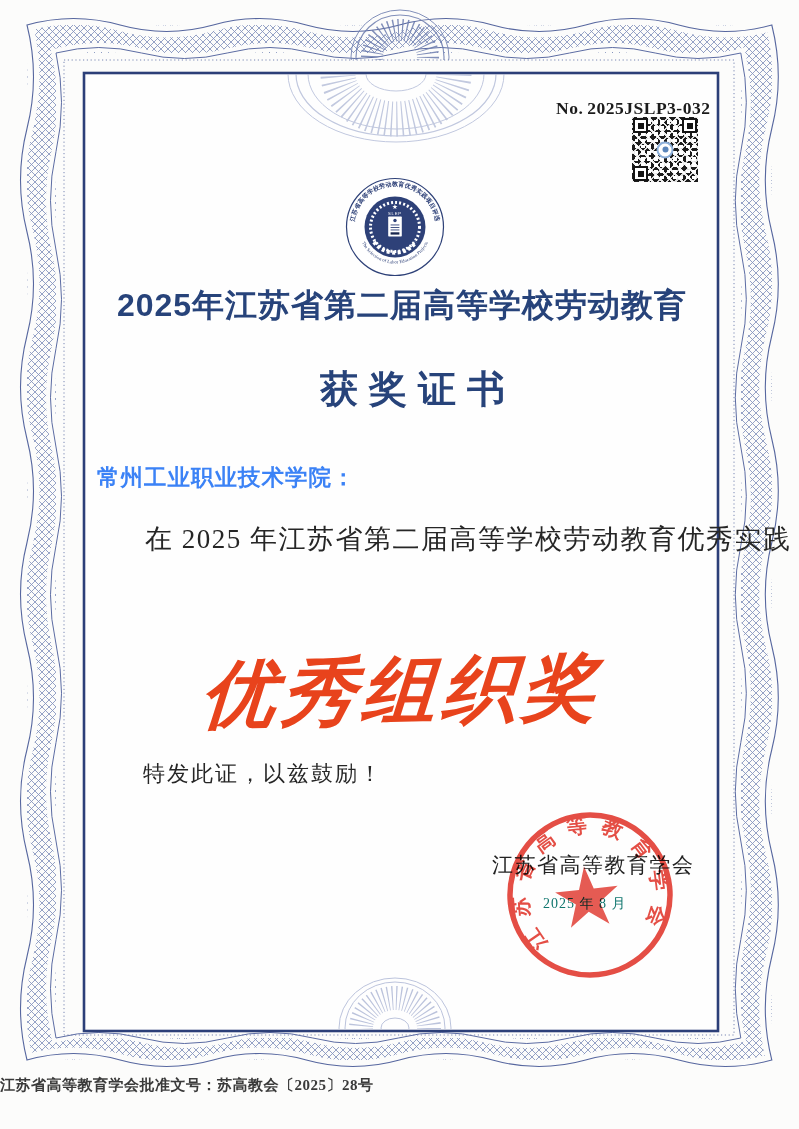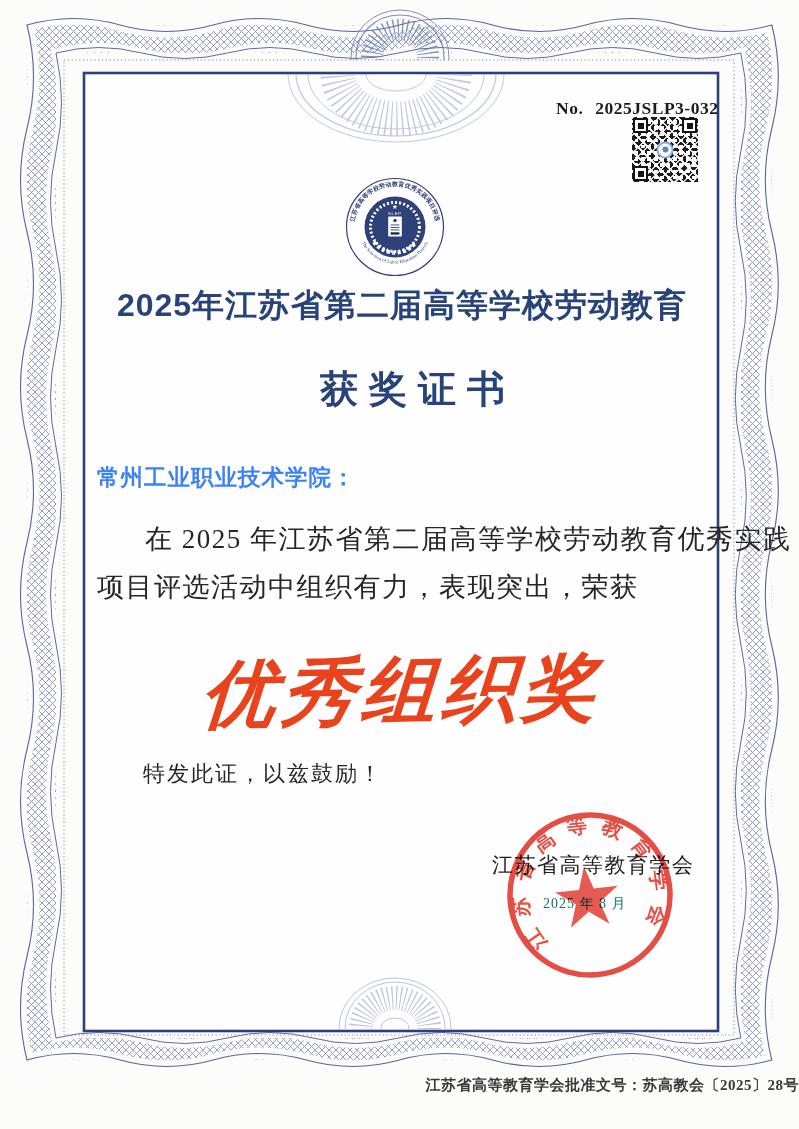--- a/index.html
+++ b/index.html
@@ -6,21 +6,21 @@
   .page{
     position:relative;width:799px;height:1129px;background:#fcfcfb;
     font-family:"Liberation Serif","DejaVu Serif",serif;overflow:hidden;
     margin:0 auto;
   }
   .page *{box-sizing:border-box;}
   #border-svg{position:absolute;left:0;top:0;z-index:0;}
   .abs{position:absolute;z-index:2;white-space:nowrap;}
 
   .cert-no{left:556px;top:98px;font-size:17.5px;font-weight:bold;color:#1b1b1b;letter-spacing:.5px;}
-  .cert-no .lbl{margin-right:12px;}
+  .cert-no .lbl{margin-right:4px;}
 
   .qr{left:632px;top:117px;width:66px;height:65px;background-color:#fff;
     background-image:
       repeating-linear-gradient(45deg, rgba(255,255,255,.92) 0 2px, rgba(255,255,255,0) 2px 7px),
       repeating-linear-gradient(135deg, rgba(255,255,255,.85) 0 1.5px, rgba(255,255,255,0) 1.5px 6.3px),
       repeating-linear-gradient(0deg, #1c1c1c 0 2.6px, transparent 2.6px 6.2px),
       repeating-linear-gradient(90deg, #1c1c1c 0 2.6px, transparent 2.6px 6.4px);
   }
   .qr .f{position:absolute;width:15px;height:15px;border:2.5px solid #141414;background:#fff;}
   .qr .f::after{content:"";position:absolute;inset:2.5px;background:#141414;}
@@ -44,21 +44,21 @@
 
   .award{top:642px;font-size:74px;font-weight:bold;color:#e8431c;letter-spacing:6px;
     transform:skewX(-5deg) rotate(-1.2deg);font-style:italic;}
 
   .closing{left:143px;top:759px;font-size:22px;color:#262626;letter-spacing:2px;}
   .issuer{left:492px;top:851px;font-size:21px;color:#222;letter-spacing:1.5px;}
   .date{left:543px;top:895px;font-size:14px;color:#0f766e;letter-spacing:1px;}
 
   .seal{left:501px;top:806px;z-index:3;mix-blend-mode:multiply;opacity:.9;transform:rotate(-6deg);}
 
-  .footer{left:0;top:1076px;width:799px;text-align:right;font-size:15px;font-weight:600;
+  .footer{left:0;top:1076px;width:799px;text-align:left;font-size:15px;font-weight:600;
     color:#3a3a3a;letter-spacing:.5px;}
 </style>
 </head>
 <body>
 
 <div class="page">
 
   <svg id="border-svg" width="799" height="1129" viewBox="0 0 799 1129">
     <defs>
       <pattern id="xh" width="7" height="7" patternUnits="userSpaceOnUse">
@@ -157,21 +157,20 @@
       <rect x="45.6" y="52.5" width="8.8" height="0.9" fill="#2e4178"></rect>
       <rect x="45.6" y="55.3" width="8.8" height="2.3" fill="#18264e"></rect>
     </g>
   </svg>
 
   <div class="abs centered t-navy title1">2025年江苏省第二届高等学校劳动教育</div>
   <div class="abs centered t-navy title3">获奖证书</div>
 
   <div class="abs recipient">常州工业职业技术学院：</div>
   <div class="abs body-line body1">在 2025 年江苏省第二届高等学校劳动教育优秀实践</div>
-  <div class="abs body-line body2">项目评选活动中组织有力，表现突出，荣获</div>
 
   <div class="abs centered award">优秀组织奖</div>
 
   <div class="abs closing">特发此证，以兹鼓励！</div>
 
   <div class="abs issuer">江苏省高等教育学会</div>
   <div class="abs date">2025 年 8 月</div>
 
   <svg class="abs seal" width="178" height="178" viewBox="0 0 178 178">
     <defs>

